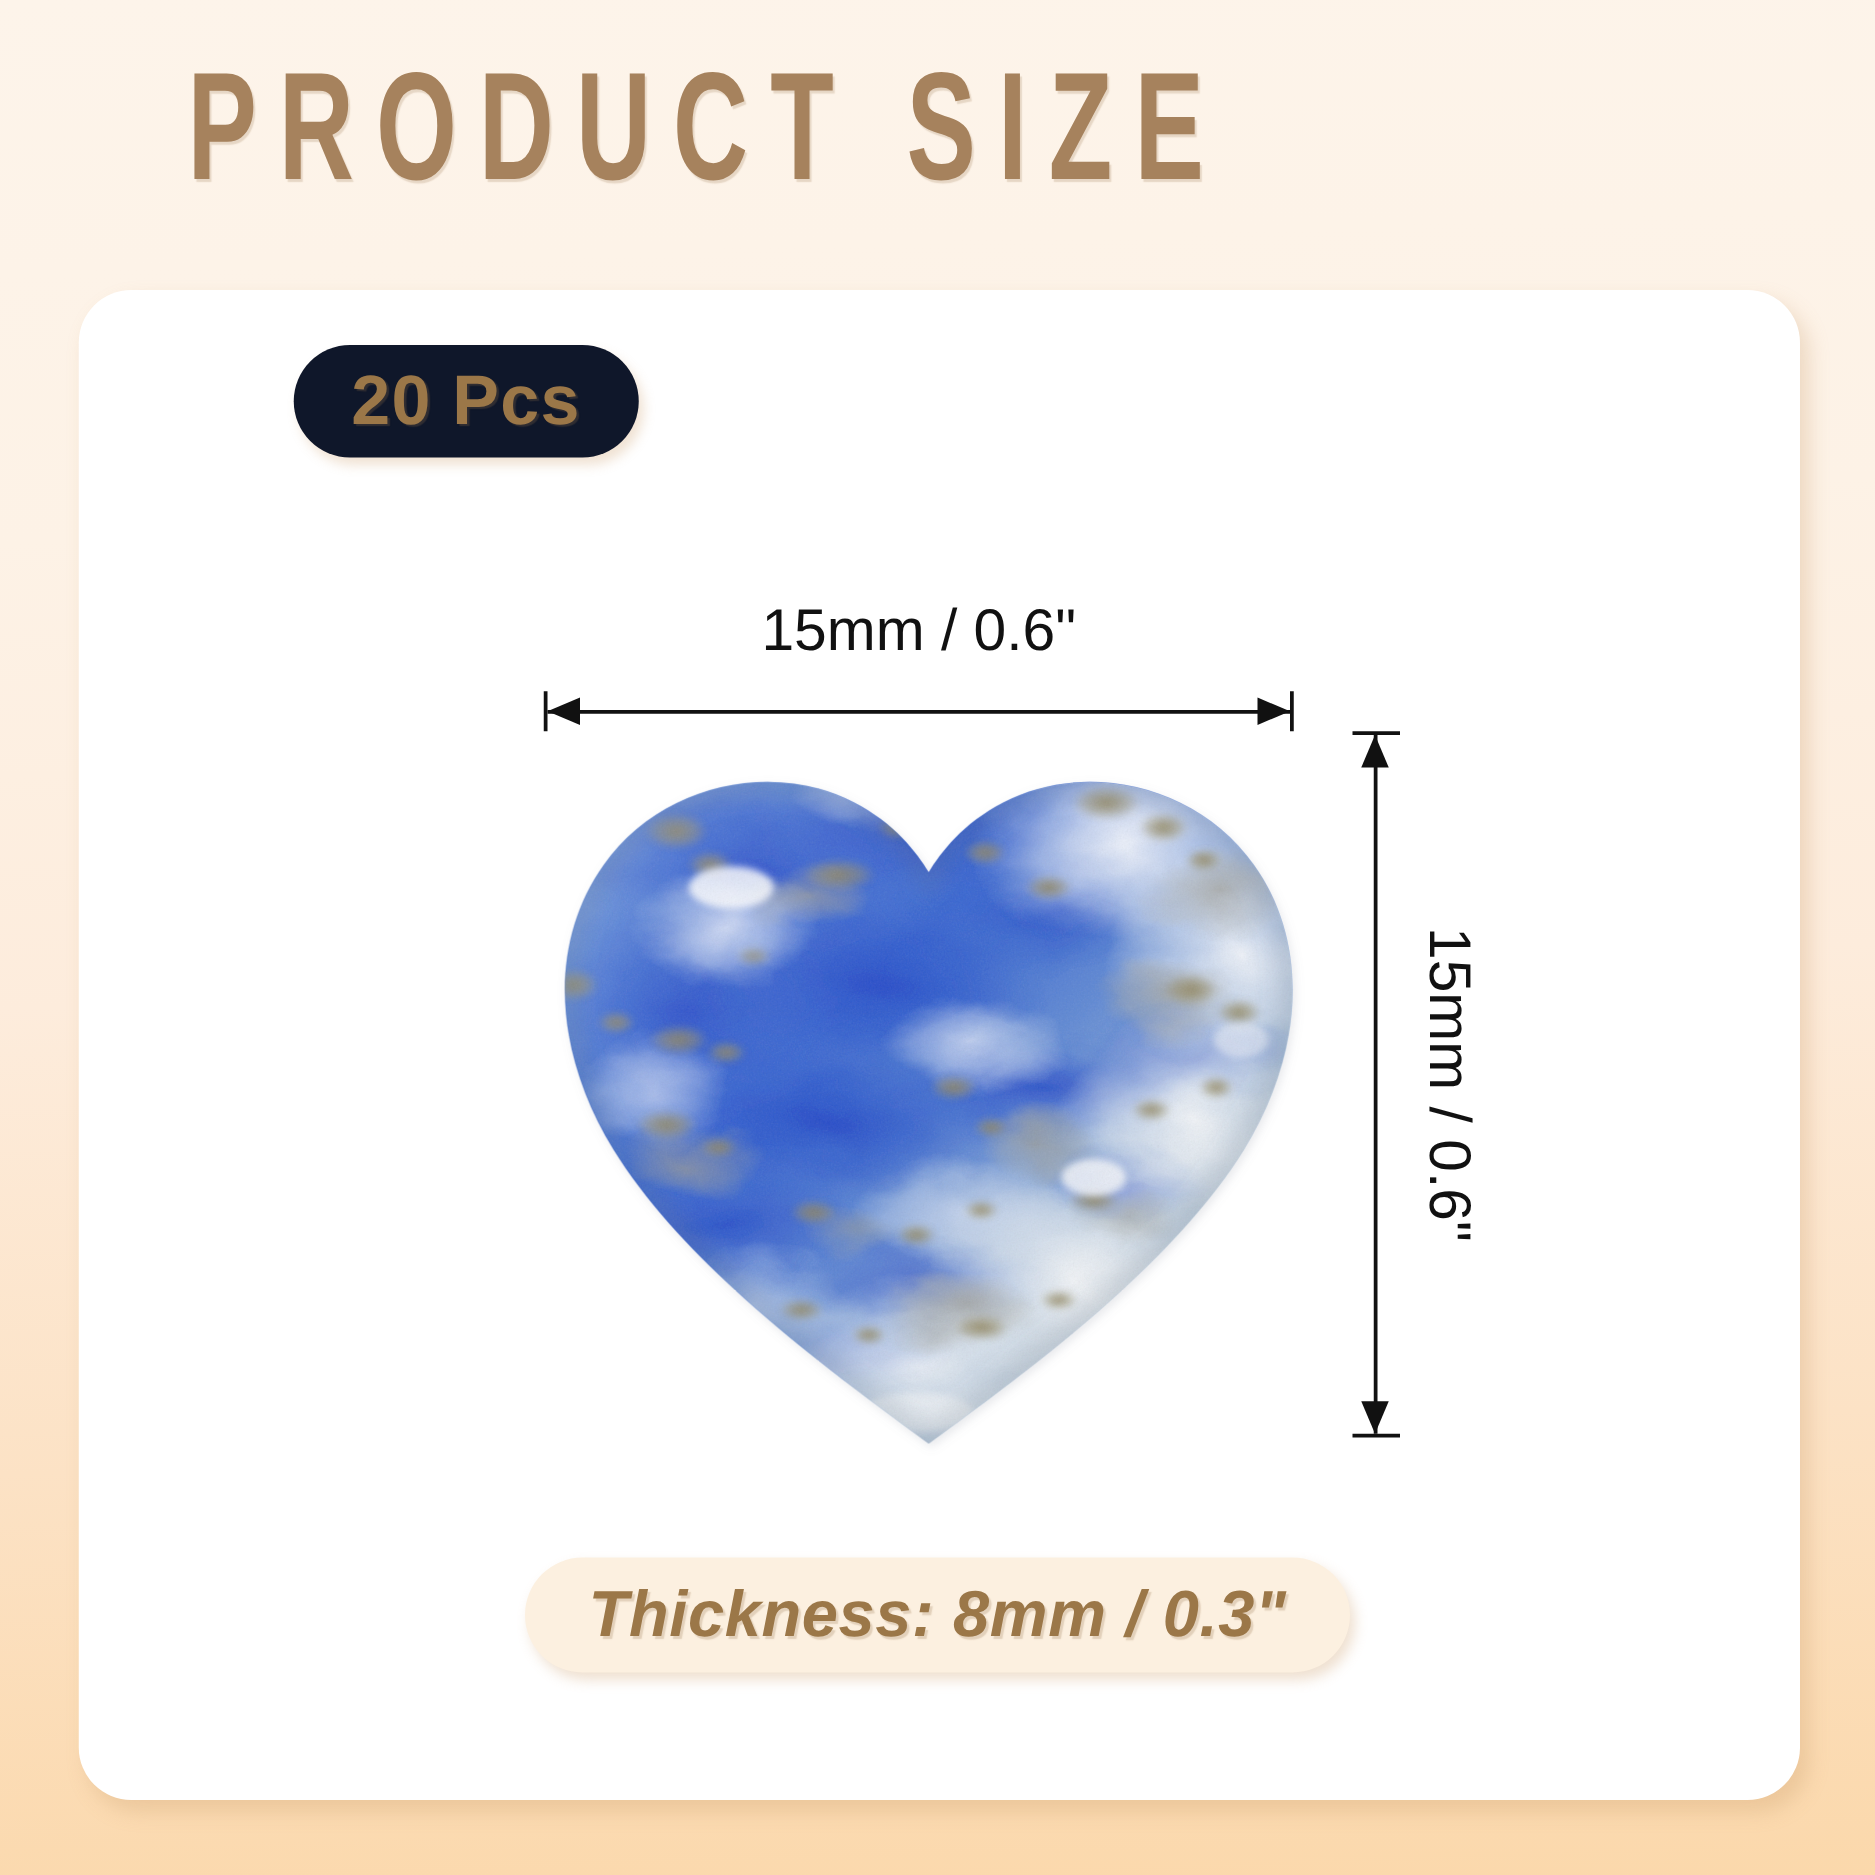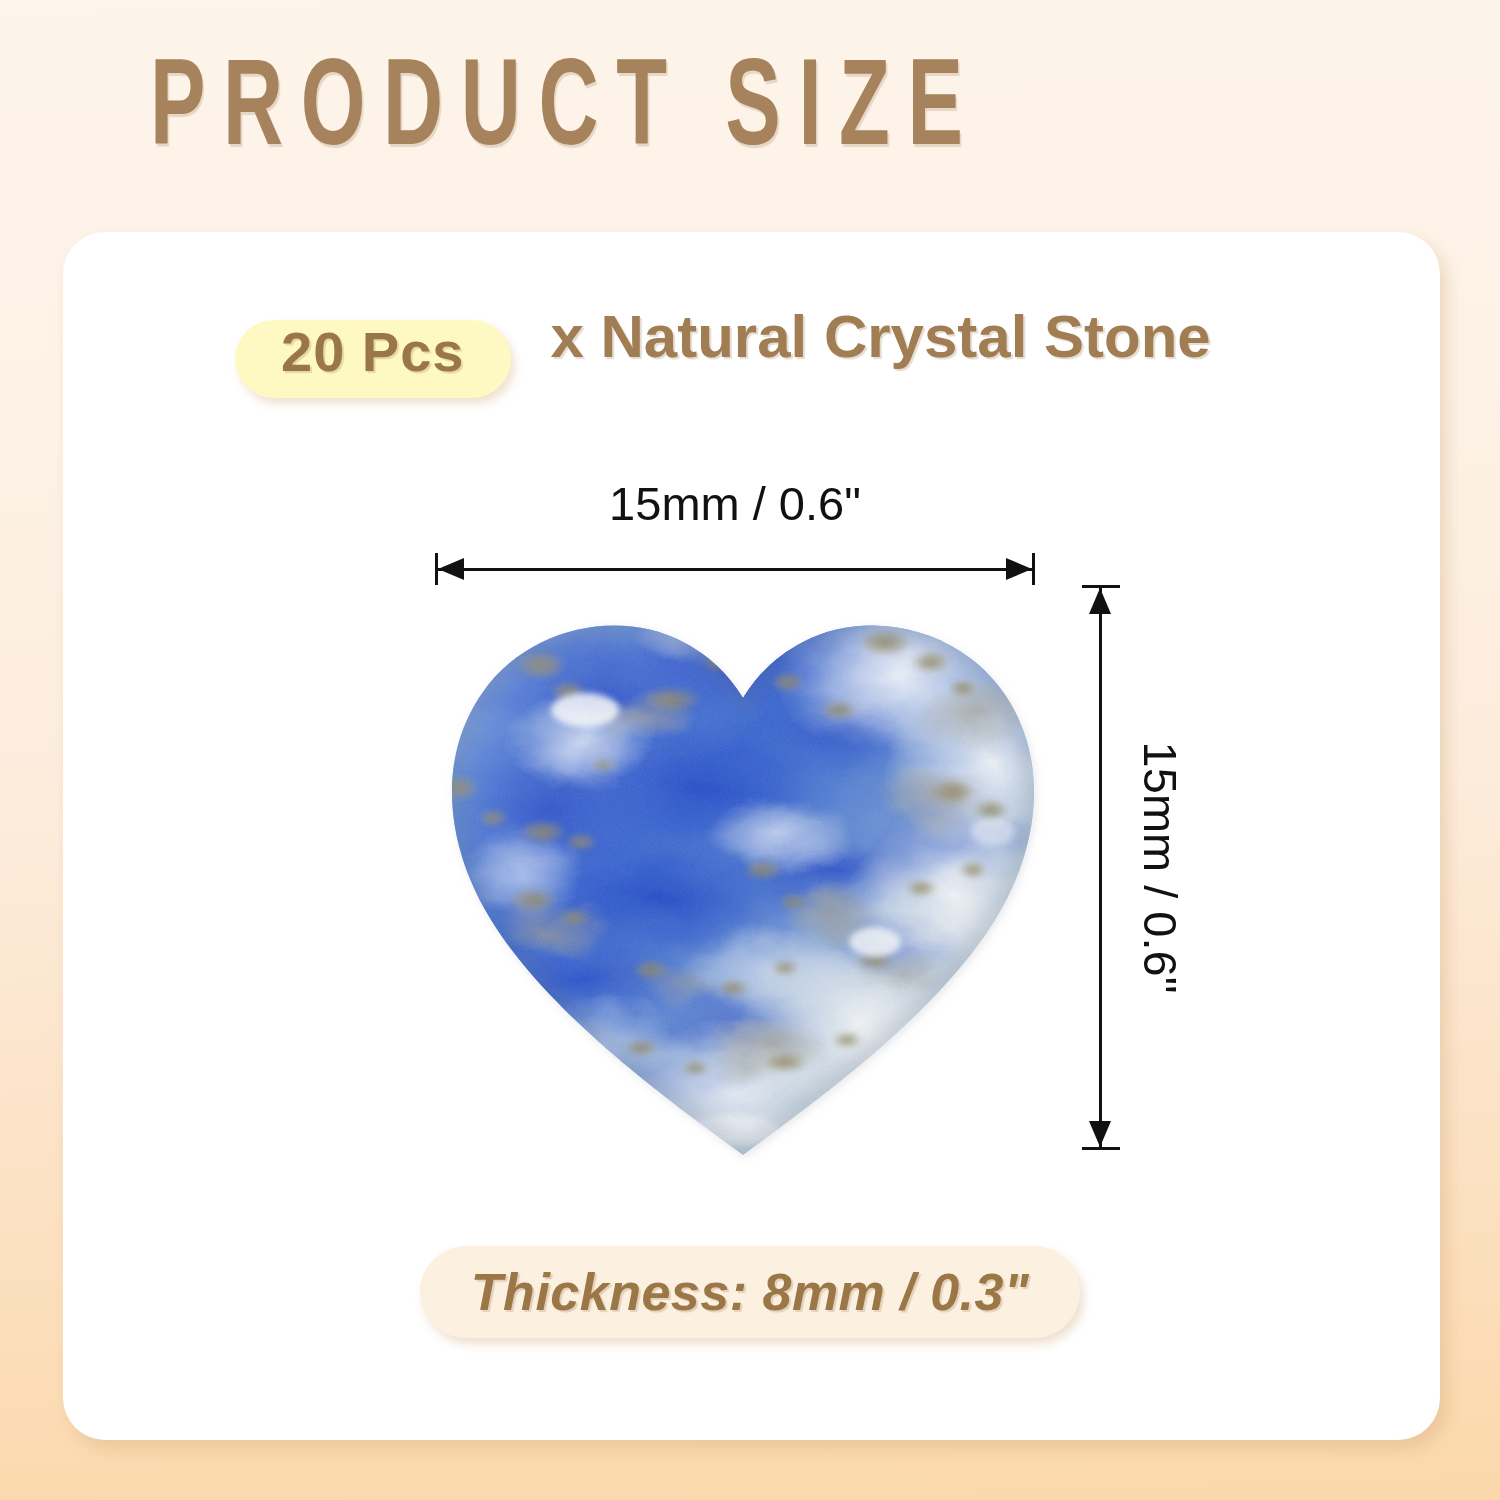--- a/index.html
+++ b/index.html
@@ -56,25 +56,24 @@
 
   
   #quantity-row {
     position: absolute;
     left: 172px;
     top: 44px;
     display: flex;
     align-items: center;
   }
   #quantity-pill {
-    background: #fef9c3;
+    background: #0f172a;
     border-radius: 50px;
-    padding: 4px 46px 18px;
+    padding: 16px 46px 18px;
     box-shadow: 4px 6px 9px rgba(205,160,110,0.30);
-    margin-top: 44px;
   }
   #quantity-pill .pill-text {
     font-family: "Liberation Sans Narrow", "Liberation Sans", sans-serif;
     font-size: 56px;
     font-weight: bold;
     color: #9b7748;
     letter-spacing: 1px;
     line-height: 1;
     white-space: nowrap;
     text-shadow: 2px 2px 1px rgba(150,115,75,0.25);
@@ -238,21 +237,20 @@
 <div id="title-block">
   <div id="page-title">PRODUCT SIZE</div>
 </div>
 
 <div id="product-card">
 
   <div id="quantity-row">
     <div id="quantity-pill">
       <div class="pill-text">20 Pcs</div>
     </div>
-    <div id="quantity-description">x Natural Crystal Stone</div>
   </div>
 
   <div id="width-dimension">
     <div id="width-label">15mm / 0.6"</div>
     <div class="h-arrow-wrap">
       <div class="h-tick left"></div>
       <div class="h-tick right"></div>
       <div class="h-line"></div>
       <div class="h-head left"></div>
       <div class="h-head right"></div>

